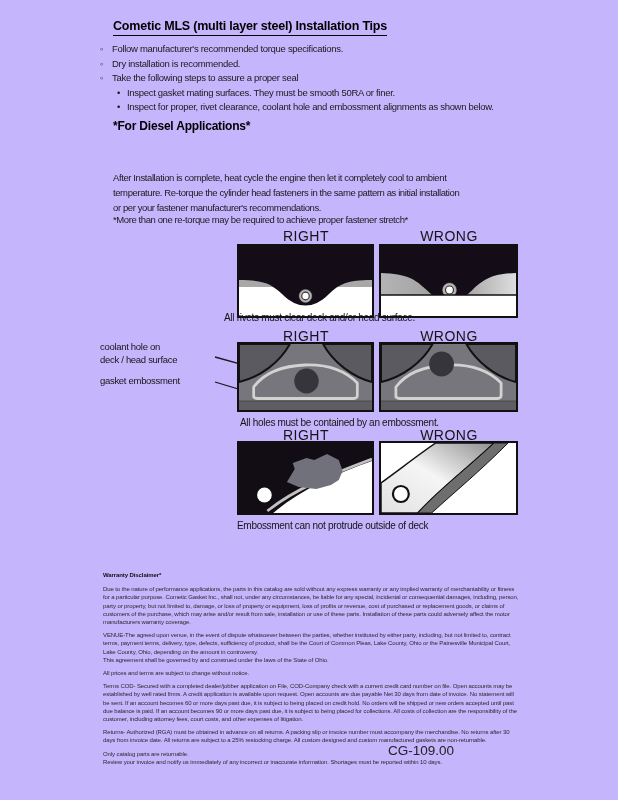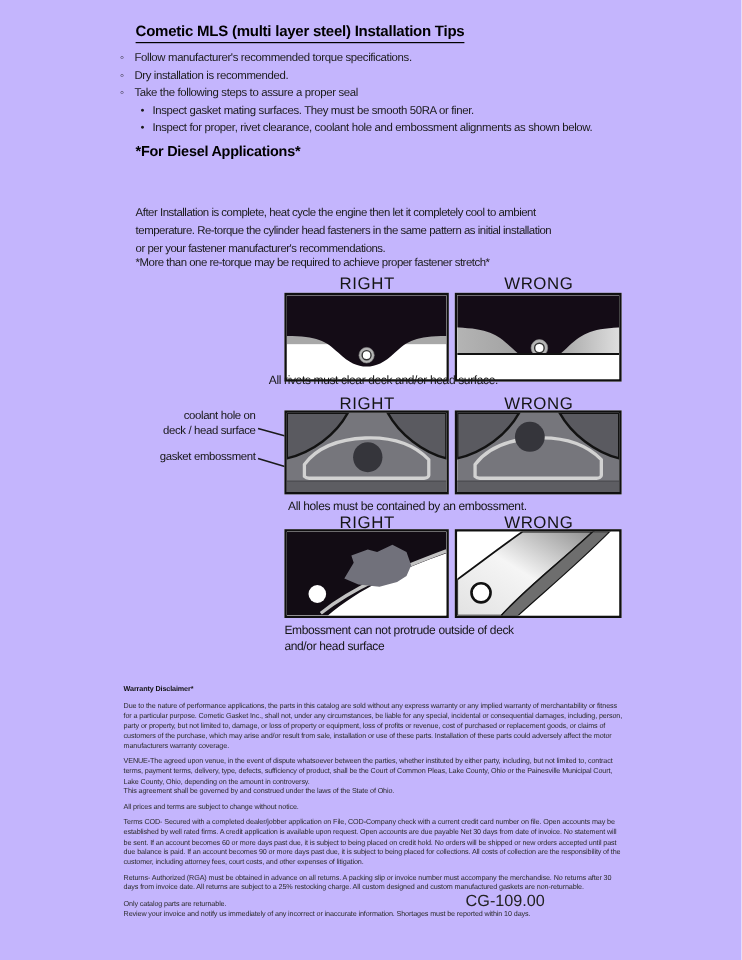--- a/index.html
+++ b/index.html
@@ -16,21 +16,21 @@
   .brow.sub .m{width:10px;flex:0 0 10px;}
 
   .dheading{position:absolute;left:113px;top:119px;font-size:12px;font-weight:bold;color:#000;letter-spacing:-0.2px;}
   .para{position:absolute;left:113px;font-size:9.5px;letter-spacing:-0.4px;line-height:15px;}
 
   .dlabel{position:absolute;font-size:14px;letter-spacing:0.5px;text-align:center;color:#151515;}
   .diag{position:absolute;border:2.5px solid #101010;background:#fff;}
   .diag svg{display:block;}
   .dcap{position:absolute;font-size:10px;letter-spacing:-0.3px;line-height:13.5px;color:#151515;}
 
-  .sidelabels{position:absolute;left:100px;top:340px;width:113px;text-align:right;
+  .sidelabels{position:absolute;left:100px;top:340px;width:113px;
               font-size:9.5px;letter-spacing:-0.3px;line-height:13px;color:#151515;}
   .sidelabels .g{margin-top:8px;}
   .leader{position:absolute;left:213px;top:346px;pointer-events:none;}
 
   .warranty{position:absolute;left:103px;top:571px;width:416px;font-size:6px;line-height:8.2px;
             letter-spacing:-0.1px;color:#2a2a2a;}
   .warranty .wh{font-weight:bold;color:#111;margin-bottom:6px;}
   .warranty p{margin:0 0 5px 0;}
   .warranty p.tight{margin:0;}
 
@@ -174,21 +174,20 @@
       </defs>
       <rect x="0" y="0" width="136" height="70" fill="#ffffff"></rect>
       <path d="M0,40 C22,24 39,11 55,0 L114,0 C86,26 59,46 37,70 L0,70 Z" fill="url(#g3)" stroke="#111111" stroke-width="1.5"></path>
       <path d="M37,70 C59,46 86,26 114,0 L128,0 C100,28 73,50 51,70 Z" fill="#6e6e6e" stroke="#111111" stroke-width="1"></path>
       <circle cx="20" cy="51" r="8" fill="#ffffff" stroke="#111111" stroke-width="2.2"></circle>
     </svg>
   </div>
 
   <div class="dcap" style="left:237px;top:519px">
     <div>Embossment can not protrude outside of deck</div>
-    <div>and/or head surface</div>
   </div>
 
   <div class="warranty">
     <div class="wh">Warranty Disclaimer*</div>
     <p>Due to the nature of performance applications, the parts in this catalog are sold without any express warranty or any implied warranty of merchantability or fitness for a particular purpose.  Cometic Gasket Inc., shall not, under any circumstances, be liable for any special, incidental or consequential damages, including, person, party or property, but not limited to, damage, or loss of property or equipment, loss of profits or revenue, cost of purchased or replacement goods, or claims of customers of the purchase, which may arise and/or result from sale, installation or use of these parts.  Installation of these parts could adversely affect the motor manufacturers warranty coverage.</p>
     <p class="tight">VENUE-The agreed upon venue, in the event of dispute whatsoever between the parties, whether instituted by either party, including, but not limited to, contract terms, payment terms, delivery, type, defects, sufficiency of product, shall be the Court of Common Pleas, Lake County, Ohio or the Painesville Municipal Court, Lake County, Ohio, depending on the amount in controversy.</p>
     <p>This agreement shall be governed by and construed under the laws of the State of Ohio.</p>
     <p>All prices and terms are subject to change without notice.</p>
     <p>Terms COD- Secured with a completed dealer/jobber application on File, COD-Company check with a current credit card number on file.  Open accounts may be established by well rated firms.  A credit application is available upon request.  Open accounts are due payable Net 30 days from date of invoice.  No statement will be sent.  If an account becomes 60 or more days past due, it is subject to being placed on credit hold.  No orders will be shipped or new orders accepted until past due balance is paid.  If an account becomes 90 or more days past due, it is subject to being placed for collections.  All costs of collection are the responsibility of the customer, including attorney fees, court costs, and other expenses of litigation.</p>
     <p>Returns- Authorized (RGA) must be obtained in advance on all returns.  A packing slip or invoice number must accompany the merchandise.  No returns after 30 days from invoice date.  All returns are subject to a 25% restocking charge.  All custom designed and custom manufactured gaskets are non-returnable.</p>

